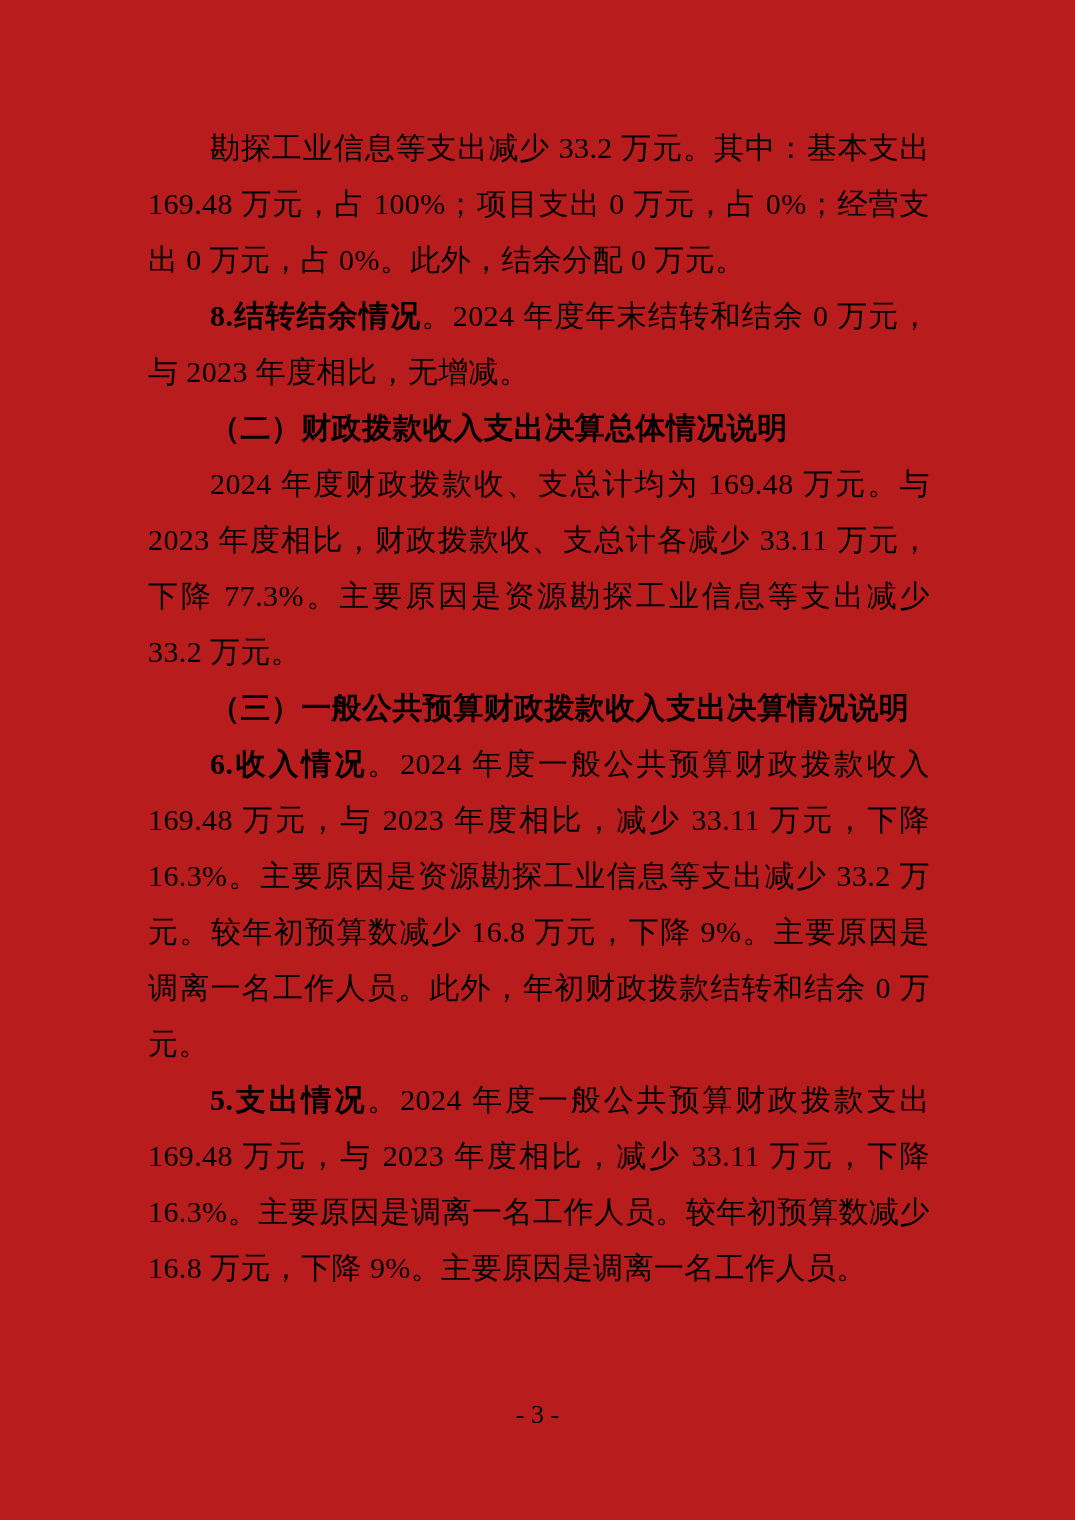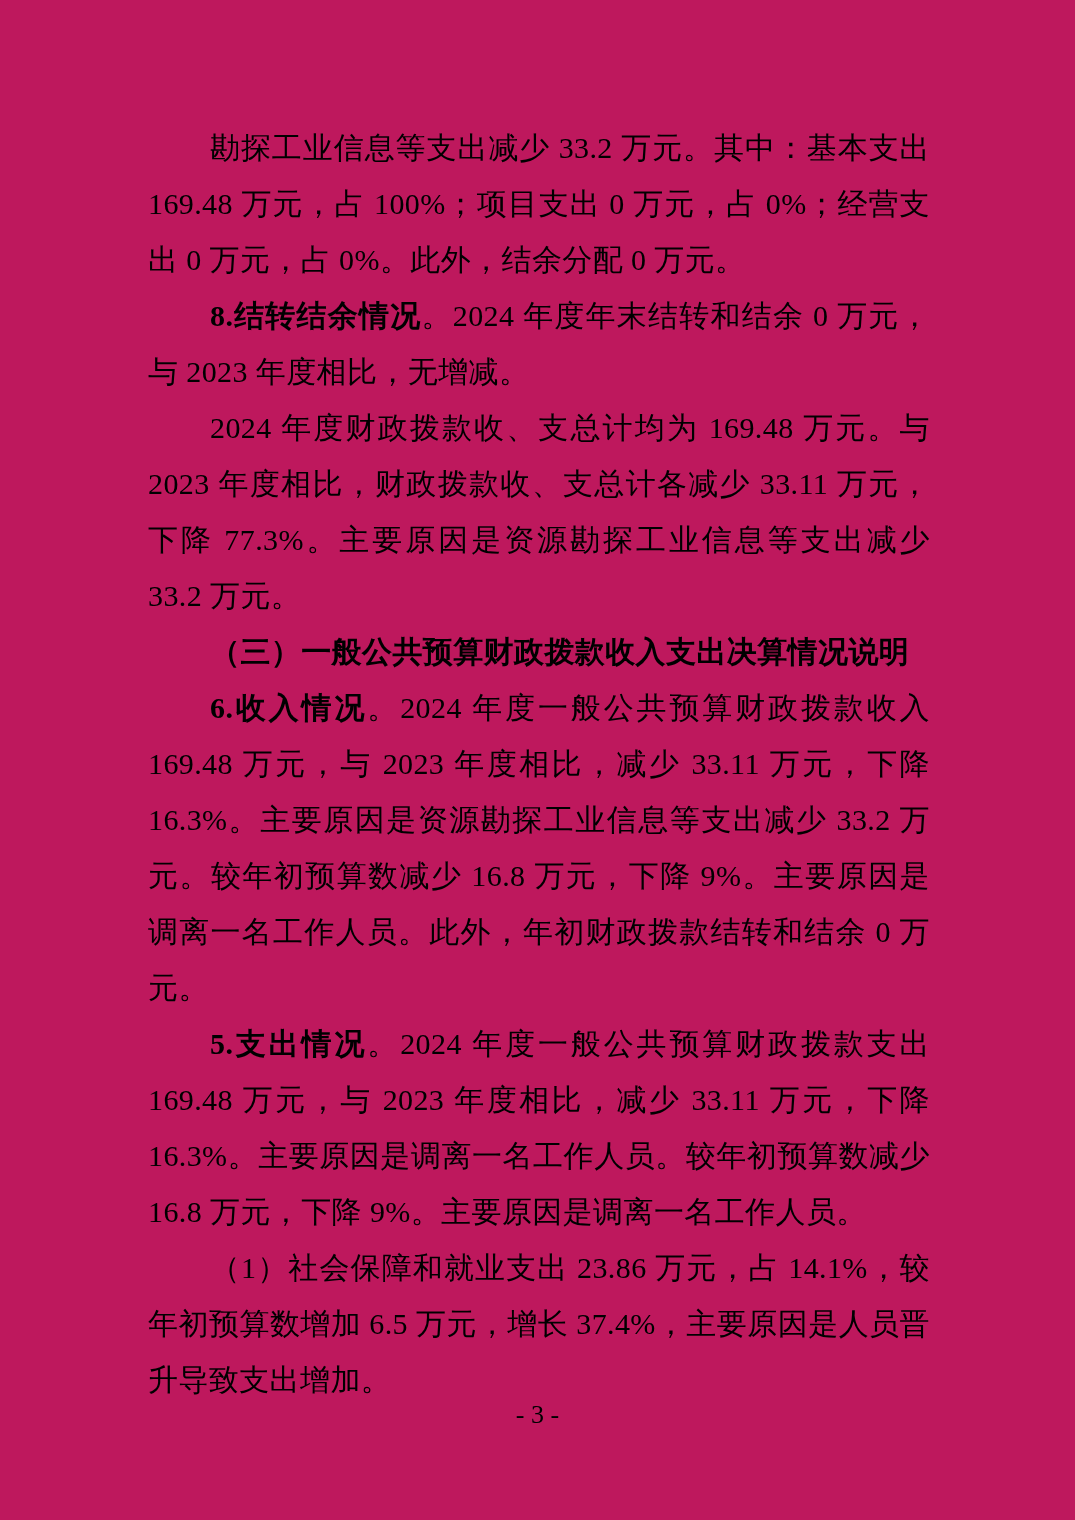--- a/index.html
+++ b/index.html
@@ -4,21 +4,21 @@
 <style>
   html, body {
     margin: 0;
     padding: 0;
     background: #ffffff;
   }
   .page {
     position: relative;
     width: 1075px;
     height: 1520px;
-    background: #be185d;
+    background: #b91c1c;
     margin: 0 auto;
     overflow: hidden;
     font-family: "Liberation Serif", "DejaVu Serif", serif;
     color: #000000;
   }
   .content {
     position: absolute;
     left: 148px;
     top: 120px;
     width: 782px;
@@ -54,28 +54,28 @@
 </head>
 <body>
 
 <div class="page">
   <div class="content">
 
     <p class="indent">勘探工业信息等支出减少 33.2 万元。其中：基本支出 169.48 万元，占 100%；项目支出 0 万元，占 0%；经营支出 0 万元，占 0%。此外，结余分配 0 万元。</p>
 
     <p class="indent"><span class="bold">8.结转结余情况</span><span>。2024 年度年末结转和结余 0 万元，与 2023 年度相比，无增减。</span></p>
 
+    <p class="heading">（二）财政拨款收入支出决算总体情况说明</p>
 
     <p class="indent">2024 年度财政拨款收、支总计均为 169.48 万元。与 2023 年度相比，财政拨款收、支总计各减少 33.11 万元，下降 77.3%。主要原因是资源勘探工业信息等支出减少 33.2 万元。</p>
 
     <p class="heading">（三）一般公共预算财政拨款收入支出决算情况说明</p>
 
     <p class="indent"><span class="bold">6.收入情况</span><span>。2024 年度一般公共预算财政拨款收入 169.48 万元，与 2023 年度相比，减少 33.11 万元，下降 16.3%。主要原因是资源勘探工业信息等支出减少 33.2 万元。较年初预算数减少 16.8 万元，下降 9%。主要原因是调离一名工作人员。此外，年初财政拨款结转和结余 0 万元。</span></p>
 
     <p class="indent"><span class="bold">5.支出情况</span><span>。2024 年度一般公共预算财政拨款支出 169.48 万元，与 2023 年度相比，减少 33.11 万元，下降 16.3%。主要原因是调离一名工作人员。较年初预算数减少 16.8 万元，下降 9%。主要原因是调离一名工作人员。</span></p>
 
 
-    <p class="indent">（1）社会保障和就业支出 23.86 万元，占 14.1%，较年初预算数增加 6.5 万元，增长 37.4%，主要原因是人员晋升导致支出增加。</p>
 
   </div>
 
   <div class="footer">- 3 -</div>
 </div>
 
 </body></html>

